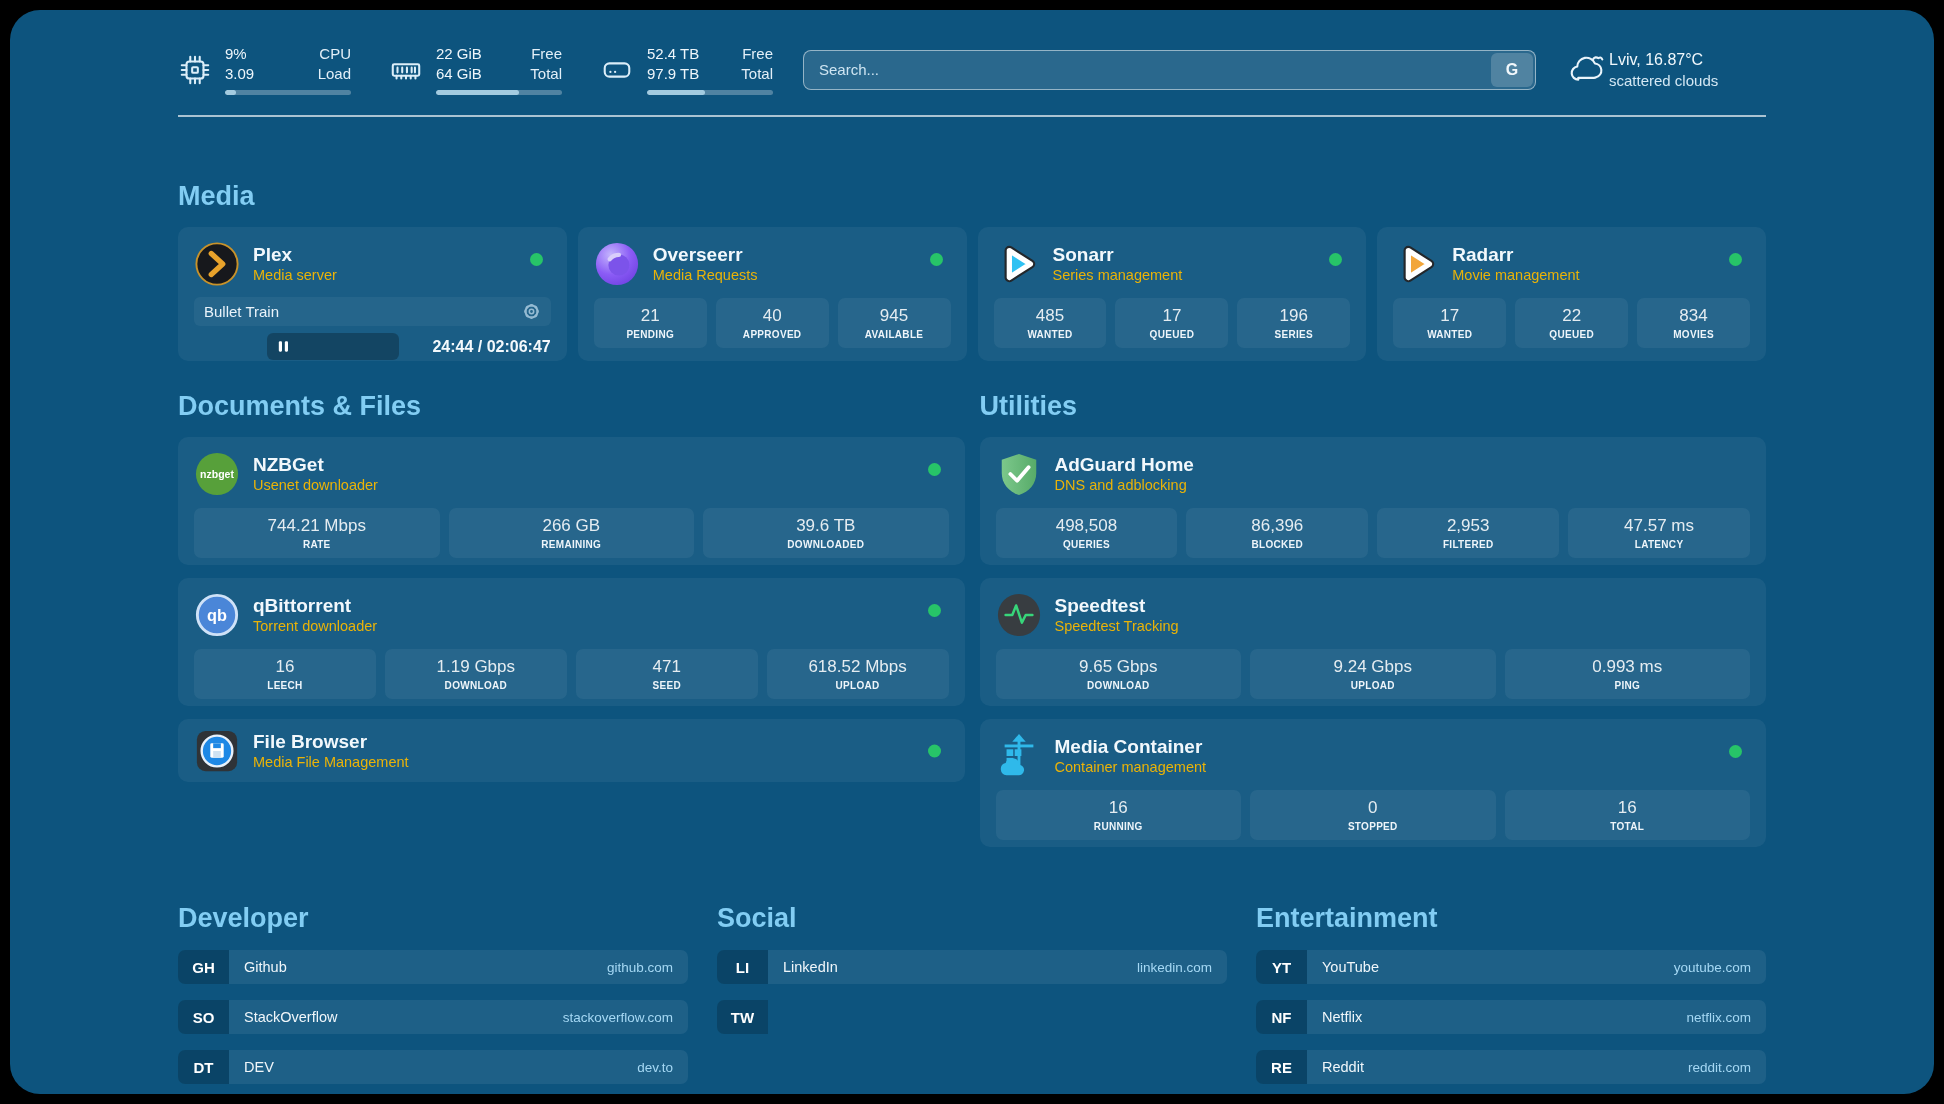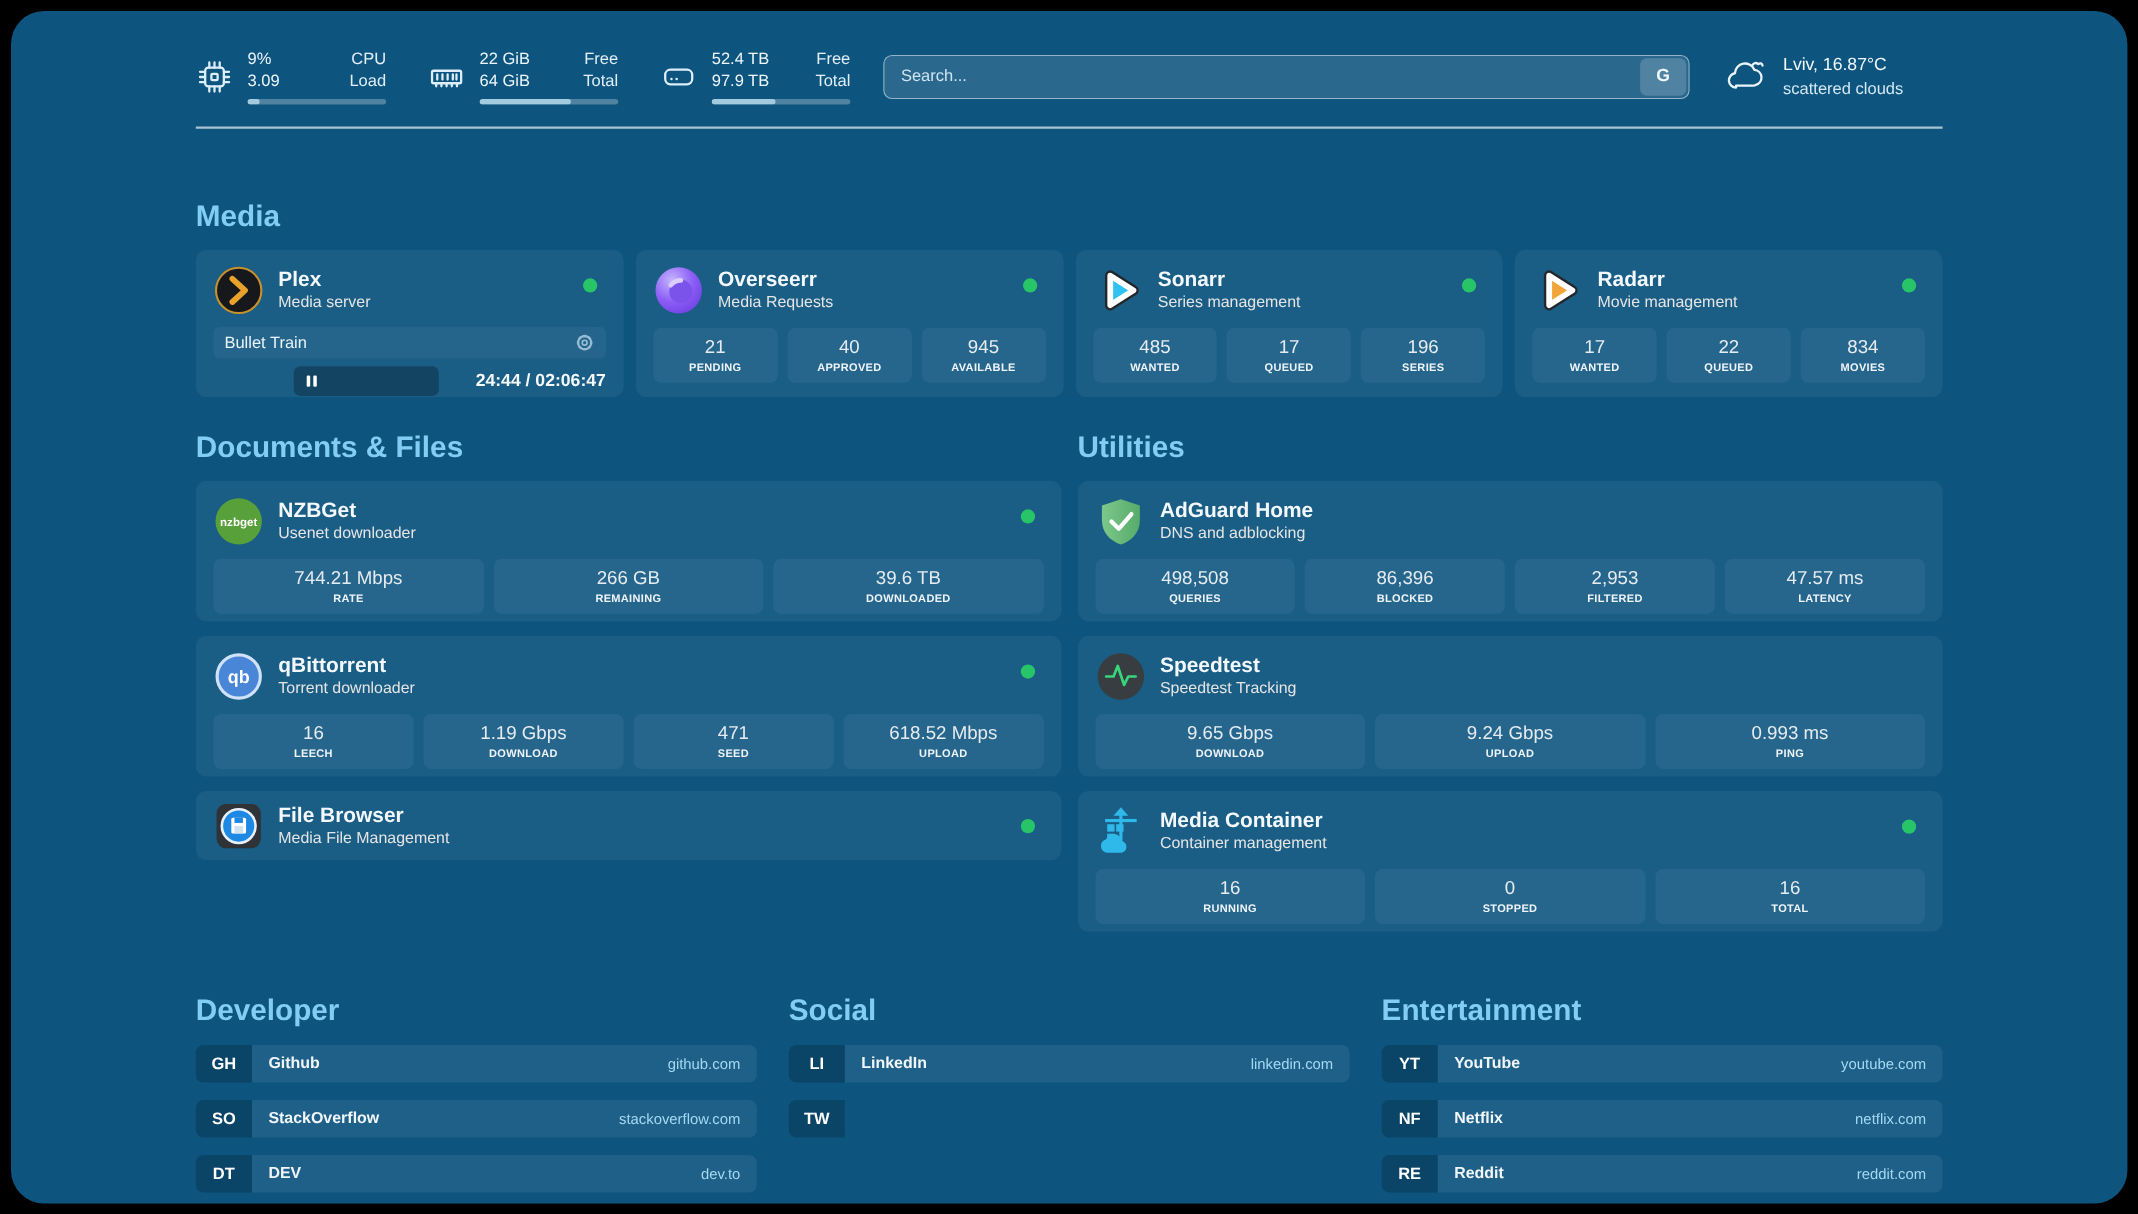--- a/index.html
+++ b/index.html
@@ -22,42 +22,42 @@
   .sysfill{position:absolute;left:0;top:0;bottom:0;border-radius:3px;background:#a3cbe0;}
 
   .search{flex:1;margin:0 30px;position:relative;height:40px;}
   .search-input{width:100%;height:100%;box-sizing:border-box;background:rgba(255,255,255,.12);
     border:1px solid rgba(255,255,255,.5);border-radius:8px;padding:0 52px 0 15px;
     color:#eaf4fb;font-size:15px;font-family:inherit;outline:none;}
   .search-input::placeholder{color:#cfe5f2;}
   .search-btn{position:absolute;right:3px;top:3px;bottom:3px;width:42px;border:none;border-radius:6px;
     background:rgba(255,255,255,.18);color:#f2f8fc;font-size:16px;font-weight:700;cursor:pointer;font-family:inherit;}
 
-  .weather{display:flex;align-items:center;gap:13px;min-width:200px;cursor:pointer;}
+  .weather{display:flex;align-items:center;gap:1px;min-width:200px;cursor:pointer;}
   .weather svg{width:42px;height:42px;}
   .weather-main{font-size:16px;color:#f1f8fc;line-height:22px;}
   .weather-sub{font-size:15px;color:#d4e8f4;line-height:20px;}
 
   .divider{margin-top:20px;border-top:2px solid rgba(255,255,255,.65);}
 
   
   .section-title{color:#82cdf3;font-size:27px;font-weight:700;}
   .media-section{margin-top:64px;}
   .media-grid{display:grid;grid-template-columns:repeat(4,1fr);gap:11px;margin-top:15px;}
 
   .card{position:relative;background:rgba(255,255,255,.055);border-radius:10px;
         padding:14px 16px;box-sizing:border-box;cursor:pointer;}
   .media-card{height:134px;}
   .card-tall{height:128px;}
   .card-short{height:63px;display:flex;align-items:center;}
   .card-head{display:flex;align-items:center;gap:13px;}
   .app-icon{width:46px;height:46px;flex:0 0 auto;}
   .app-icon svg{width:46px;height:46px;display:block;}
   .app-title{font-size:19px;font-weight:700;color:#f2f8fc;line-height:23px;}
-  .app-sub{font-size:14.5px;color:#e5e5e5;line-height:19px;}
+  .app-sub{font-size:14.5px;color:#eab308;line-height:19px;}
   .dot{position:absolute;top:26px;right:24px;width:13px;height:13px;border-radius:50%;background:#27c468;}
   .dot-mid{top:50%;transform:translateY(-50%);}
 
   .stats{display:flex;gap:9px;margin-top:11px;}
   .stat{flex:1;background:rgba(255,255,255,.06);border-radius:7px;text-align:center;padding:7px 4px 8px;}
   .stat-value{font-size:17px;color:rgba(255,255,255,.88);line-height:22px;}
   .stat-label{font-size:10px;font-weight:700;color:#eef5fa;letter-spacing:.3px;margin-top:2px;}
 
   
   .plex-row1{margin-top:10px;height:29px;background:rgba(255,255,255,.05);border-radius:6px;
@@ -74,21 +74,21 @@
   .stack{display:flex;flex-direction:column;gap:13px;margin-top:15px;}
 
   
   .bookmarks{display:grid;grid-template-columns:repeat(3,1fr);gap:29px;margin-top:56px;}
   .bm-rows{display:flex;flex-direction:column;gap:16px;margin-top:16px;}
   .bm-row{display:flex;height:34px;cursor:pointer;}
   .bm-abbr{width:51px;background:rgba(0,0,0,.18);border-radius:7px 0 0 7px;display:flex;
      align-items:center;justify-content:center;color:#fff;font-weight:700;font-size:15px;flex:0 0 auto;}
   .bm-body{flex:1;background:rgba(255,255,255,.07);border-radius:0 7px 7px 0;display:flex;
      align-items:center;justify-content:space-between;padding:0 15px;}
-  .bm-name{color:#f0f6fa;font-size:14.5px;font-weight:bold;}
+  .bm-name{color:#f0f6fa;font-size:14.5px;}
   .bm-url{color:#a5d8f4;font-size:13.5px;}
 </style>
 </head>
 <body>
 
 <div class="dashboard">
   <div class="content">
 
     <div class="topbar">
       <div class="sysstats">

